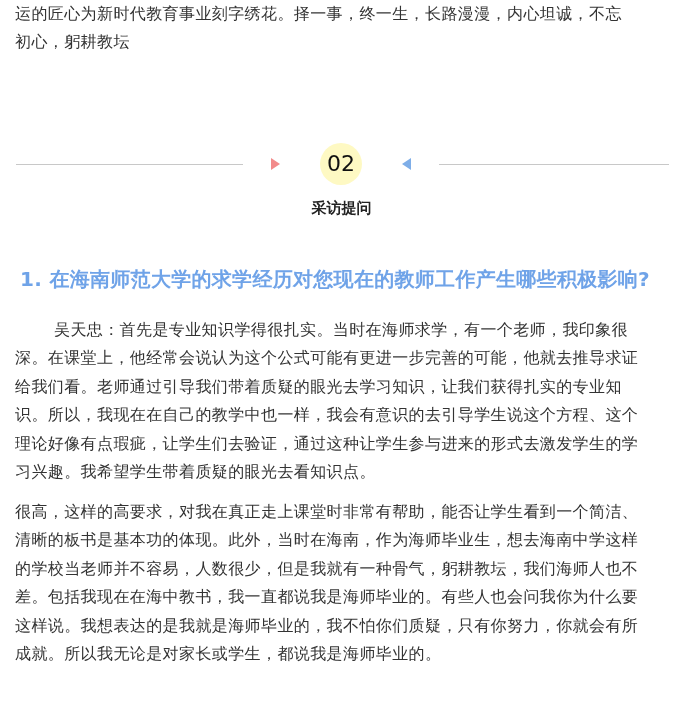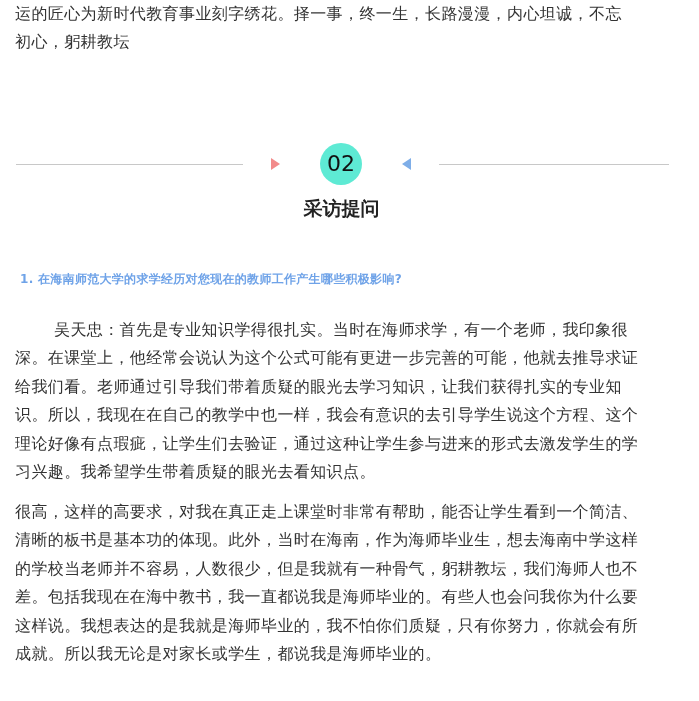--- a/index.html
+++ b/index.html
@@ -62,45 +62,45 @@
       border-right: 9px solid #7eaee8;
     }
 
     .num-circle {
       position: absolute;
       left: 320px;
       top: 143px;
       width: 42px;
       height: 42px;
       border-radius: 50%;
-      background: #5eead4;
+      background: #fef9c3;
       text-align: center;
       line-height: 42px;
       font-size: 22px;
       color: #111111;
       font-family: "DejaVu Sans", sans-serif;
     }
 
     .section-title {
       position: absolute;
       left: 0;
       width: 683px;
       top: 196px;
       text-align: center;
-      font-size: 19px;
+      font-size: 15px;
       font-weight: bold;
       color: #222222;
       line-height: 24px;
     }
 
     .question {
       position: absolute;
       left: 20px;
       top: 267px;
-      font-size: 12px;
+      font-size: 20px;
       font-weight: bold;
       color: #6fa3e8;
       line-height: 24px;
       white-space: nowrap;
       letter-spacing: 0.3px;
     }
   </style>
 </head>
 <body>
 

